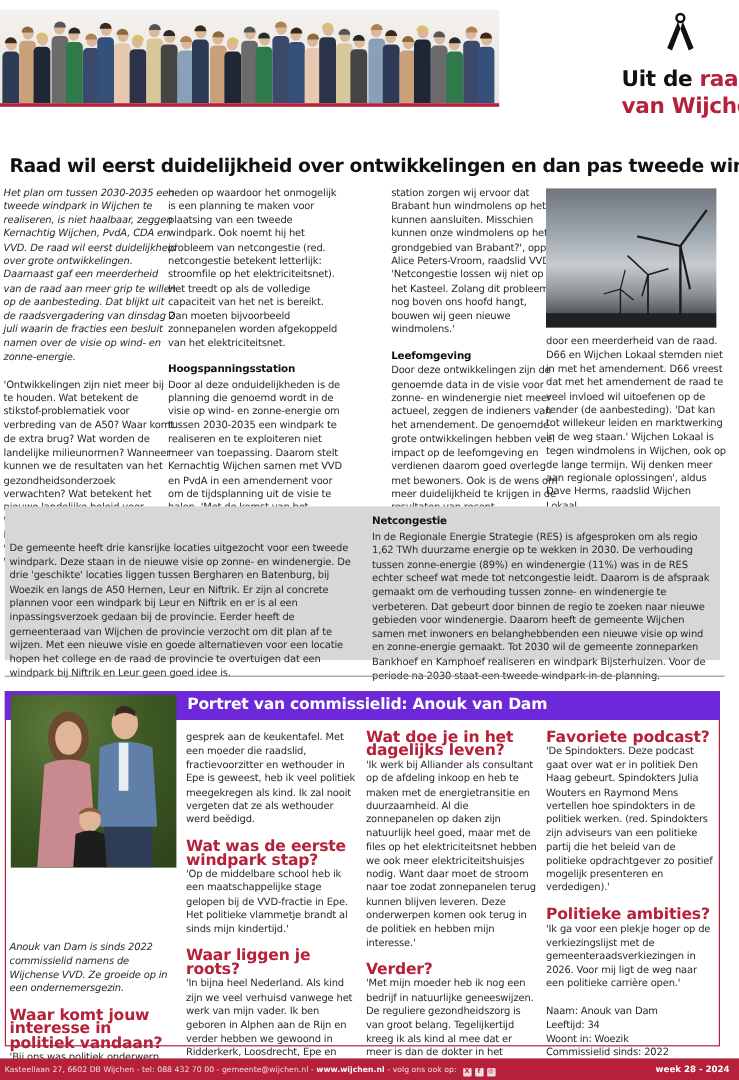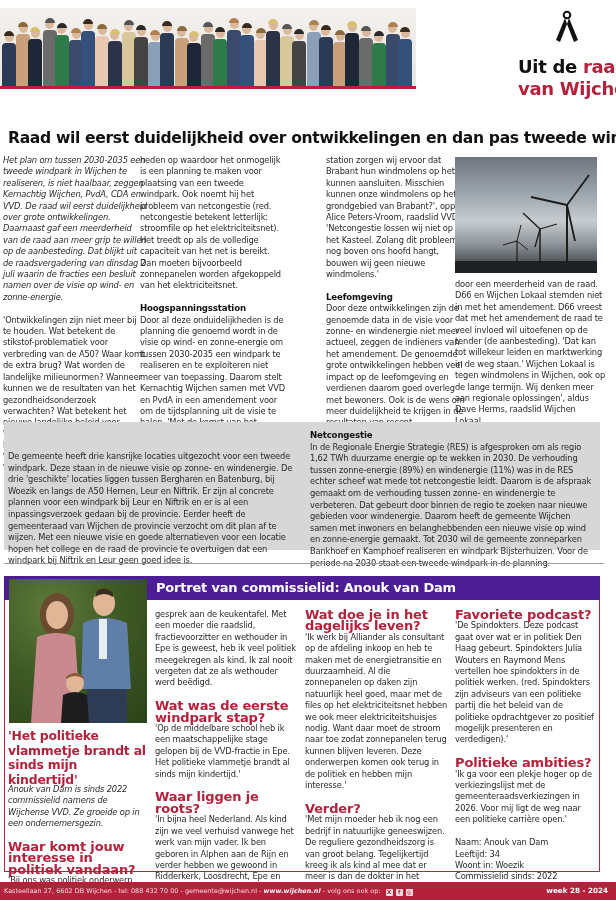--- a/index.html
+++ b/index.html
@@ -42,39 +42,39 @@
   
   .greybox { position: absolute; left: 4px; top: 422px; width: 596px; height: 128px; background: #d7d7d7; }
   .gb-title { position: absolute; left: 6px; top: 5px; font-family: "DejaVu Sans", sans-serif; font-weight: bold; font-size: 15.2px; color: #111; letter-spacing: -0.2px; white-space: nowrap; }
   .gb-left { position: absolute; left: 4px; top: 29px; width: 294px; font-size: 8.3px; line-height: 11.6px; color: #2a2a2a; letter-spacing: -0.15px; }
   .gb-right { position: absolute; left: 306px; top: 8px; width: 284px; font-size: 8.3px; line-height: 11.6px; color: #2a2a2a; letter-spacing: -0.15px; }
   .gb-right h4 { font-size: 8.6px; font-weight: bold; color: #111; }
   .section-rule { position: absolute; left: 4px; top: 563px; width: 600px; height: 1px; background: #9a9a9a; }
 
   
   .portrait { position: absolute; left: 4px; top: 576px; width: 596px; height: 296px; border: 1px solid #b5213a; }
-  .portrait-band { position: absolute; left: -1px; top: -1px; width: 596px; height: 24px; background: #4c1d95; }
+  .portrait-band { position: absolute; left: -1px; top: -1px; width: 596px; height: 24px; background: #6d28d9; }
   .portrait-title { position: absolute; left: 152px; top: 4px; font-family: "DejaVu Sans", sans-serif; font-weight: bold; font-size: 13px; color: #fff; letter-spacing: -0.2px; white-space: nowrap; }
   .family-photo { position: absolute; left: 4px; top: 2px; width: 138px; height: 144px; overflow: hidden;
     background: radial-gradient(circle at 30% 20%, #5e7a3a 0%, #3f5a25 45%, #2c4219 100%); }
   .quote { position: absolute; left: 3px; top: 152px; width: 140px; font-family: "DejaVu Sans", sans-serif; font-weight: bold; font-size: 12.4px; line-height: 14.6px; color: #b5213a; letter-spacing: -0.2px; }
   .p-col { position: absolute; font-size: 8.3px; line-height: 11.4px; color: #2a2a2a; letter-spacing: -0.15px; }
   .p-col p { margin-bottom: 11.4px; }
   .p-col p.tight { margin-bottom: 0; }
   .p-col h4 { font-size: 13px; font-weight: bold; color: #b5213a; line-height: 11.4px; }
   .p-col .intro { font-style: italic; }
   .pc0 { left: 3px; top: 207px; width: 140px; }
   .pc1 { left: 150px; top: 32px; width: 144px; }
   .pc2 { left: 300px; top: 32px; width: 144px; }
   .pc3 { left: 450px; top: 32px; width: 142px; }
 
   
   .footer { position: absolute; left: 0; top: 882px; width: 616px; height: 18px; background: #b5213a; color: #f3dde1; font-size: 6.4px; }
   .footer-left { position: absolute; left: 4px; top: 5px; white-space: nowrap; letter-spacing: 0.05px; }
-  .footer-left .web { font-weight: bold; color: #fff; font-style: italic; }
+  .footer-left .web { font-weight: bold; color: #fff; }
   .footer-icon { display: inline-block; width: 7px; height: 7px; background: #f3dde1; color: #b5213a; font-size: 5.5px; line-height: 7px; text-align: center; font-weight: bold; vertical-align: -1px; margin-left: 3px; border-radius: 1px; }
   .footer-right { position: absolute; right: 8px; top: 4px; font-weight: bold; font-size: 7.2px; color: #fff; white-space: nowrap; }
 </style>
 </head>
 <body>
 
 <div class="masthead">
   <div class="group-photo" id="groupPhoto">
       <div class="person" style="left: 2px; height: 54px;">
         <div class="hair" style="background: rgb(58, 42, 28);"></div>
@@ -316,21 +316,20 @@
       <path d="M74 44 Q95 34 118 44 L122 110 L72 110 Z" fill="#5f7fa8"></path>
       <rect x="90" y="40" width="8" height="40" fill="#e8edf2"></rect>
       <rect x="78" y="110" width="40" height="34" fill="#2f3c55"></rect>
 
       <ellipse cx="66" cy="104" rx="9" ry="10" fill="#e0b697"></ellipse>
       <path d="M57 98 Q66 90 75 98 L75 100 Q66 94 57 100 Z" fill="#8a5a35"></path>
       <path d="M54 116 Q66 110 78 116 L80 144 L52 144 Z" fill="#1d1d1d"></path>
     </svg>
   </div>
 
-  <h3 class="quote">'Het politieke vlammetje brandt al sinds mijn kindertijd'</h3>
 
   <div class="p-col pc0">
     <p class="intro">Anouk van Dam is sinds 2022 commissielid namens de Wijchense VVD. Ze groeide op in een ondernemersgezin.</p>
     <h4>Waar komt jouw interesse in politiek vandaan?</h4>
     <p class="tight">'Bij ons was politiek onderwerp van</p>
   </div>
 
   <div class="p-col pc1">
     <p>gesprek aan de keukentafel. Met een moeder die raadslid, fractievoorzitter en wethouder in Epe is geweest, heb ik veel politiek meegekregen als kind. Ik zal nooit vergeten dat ze als wethouder werd beëdigd.</p>
     <h4>Wat was de eerste windpark stap?</h4>

